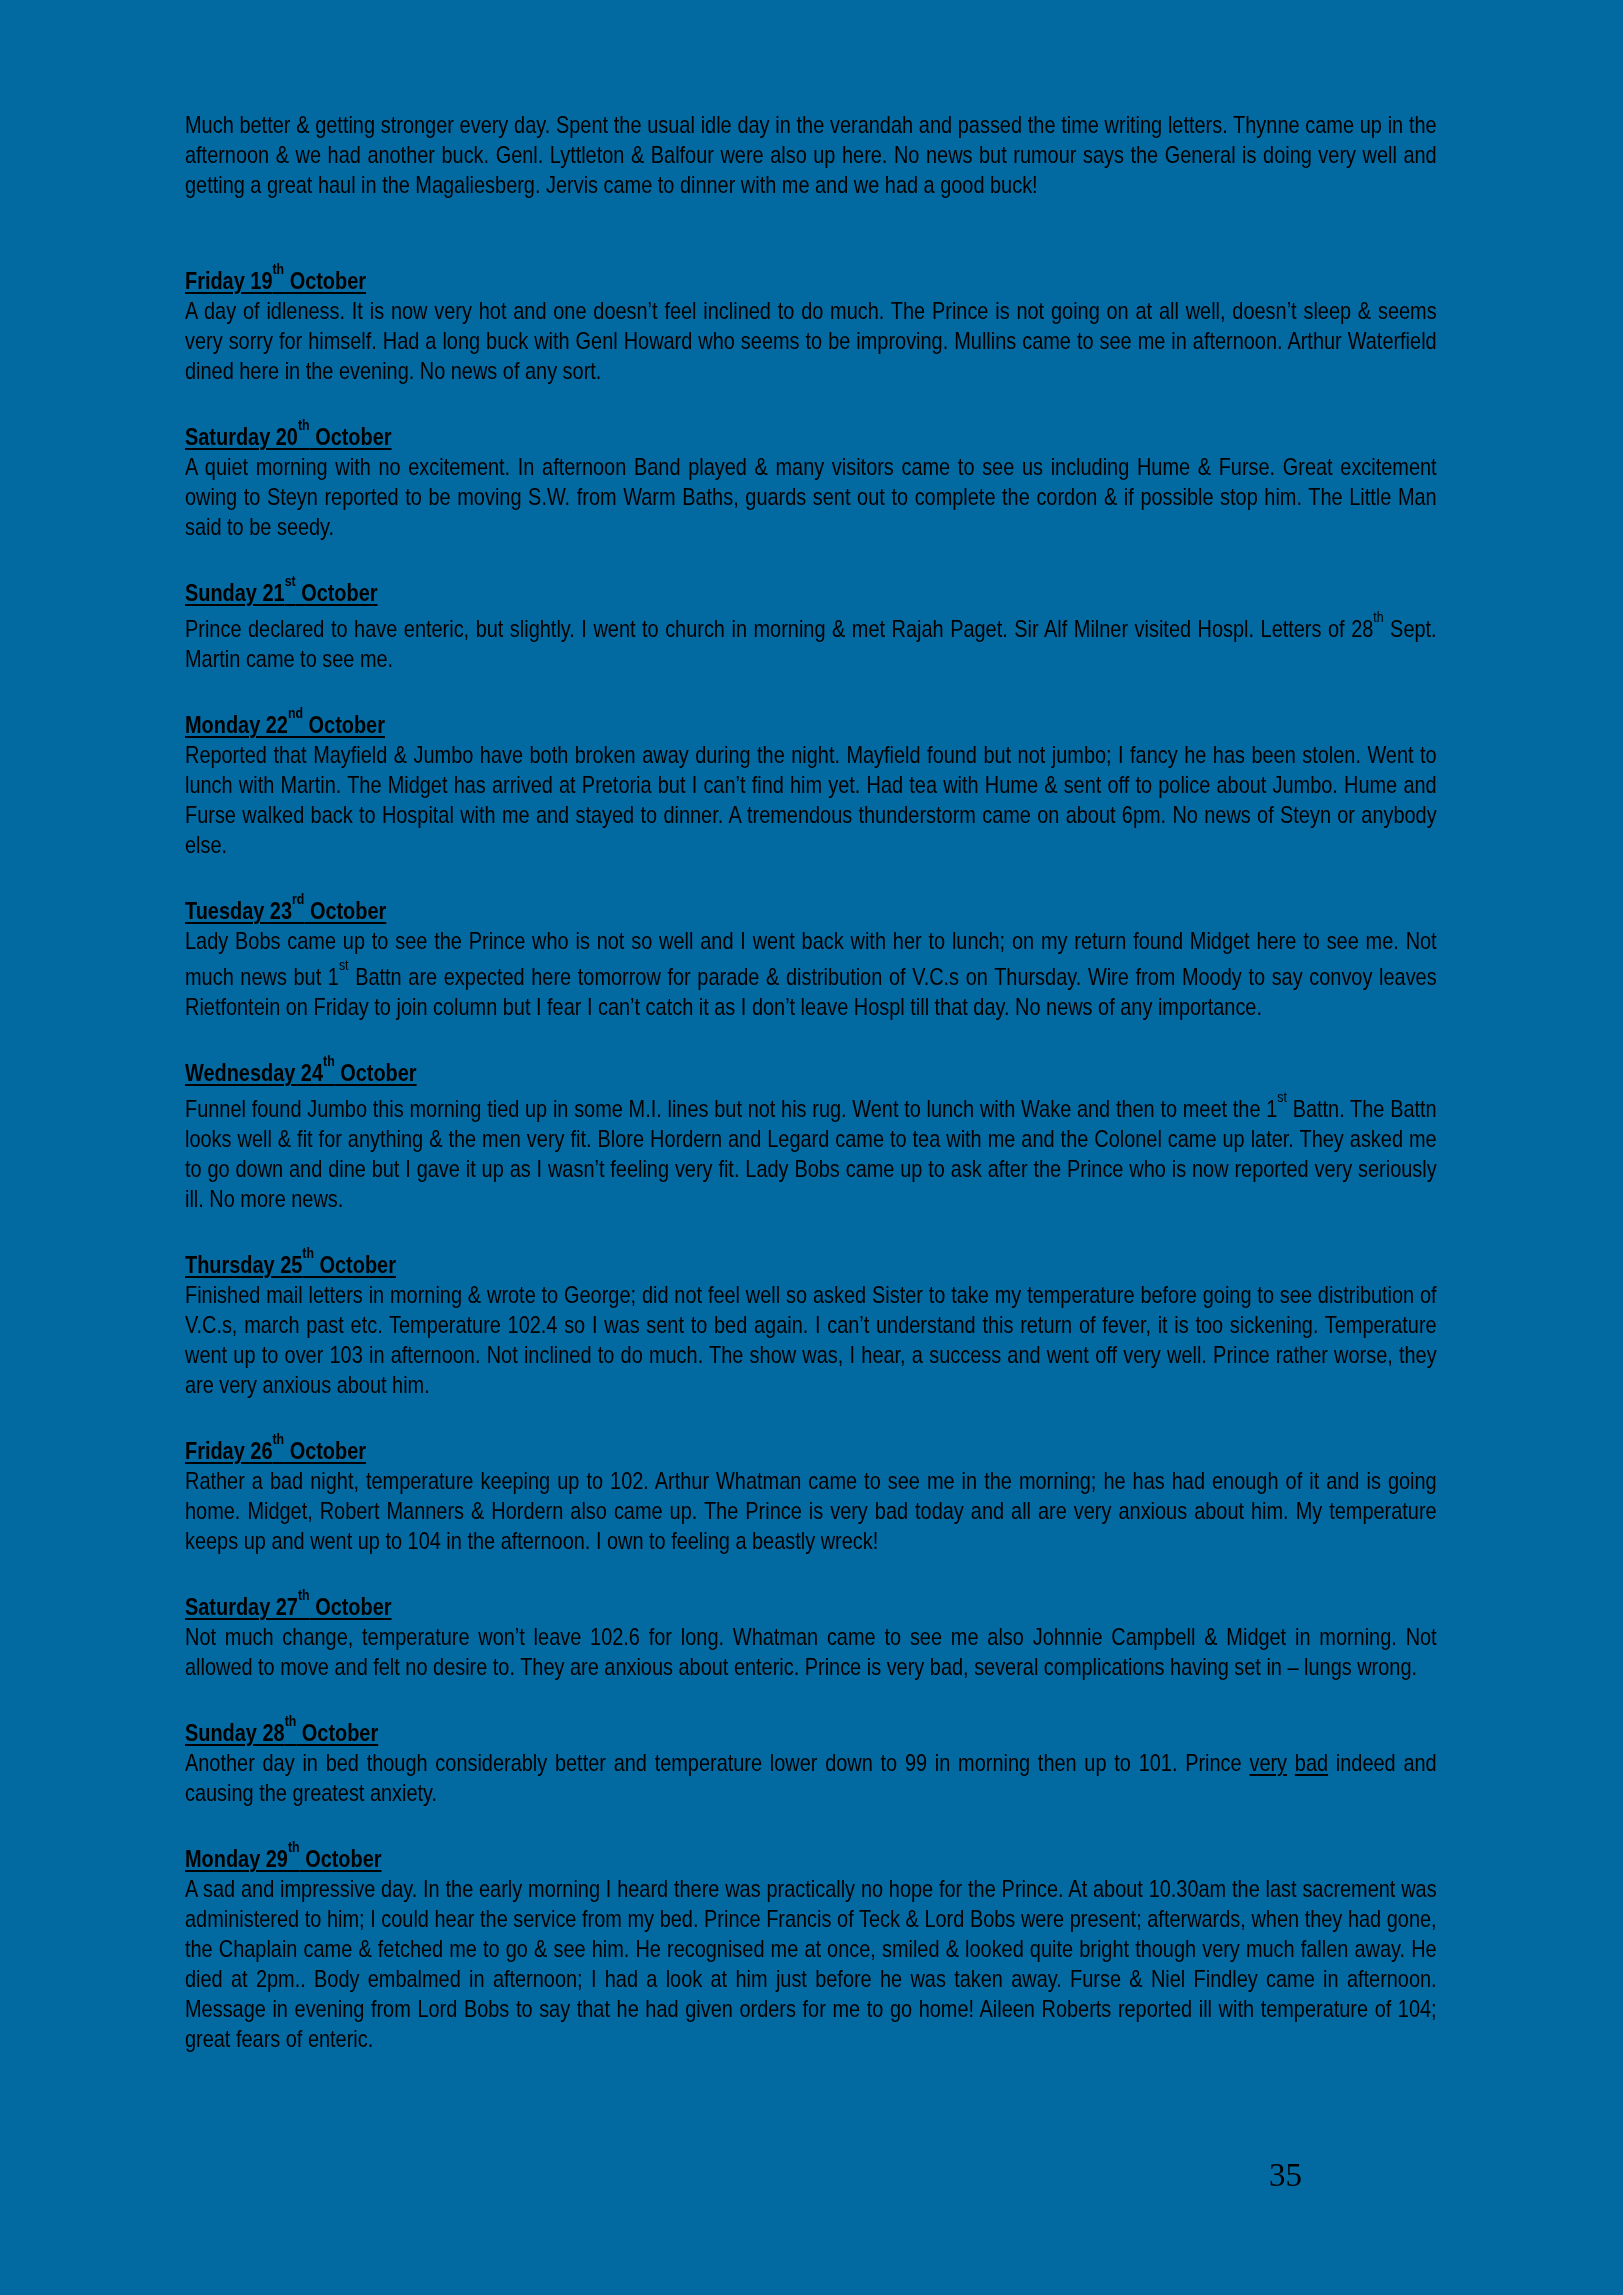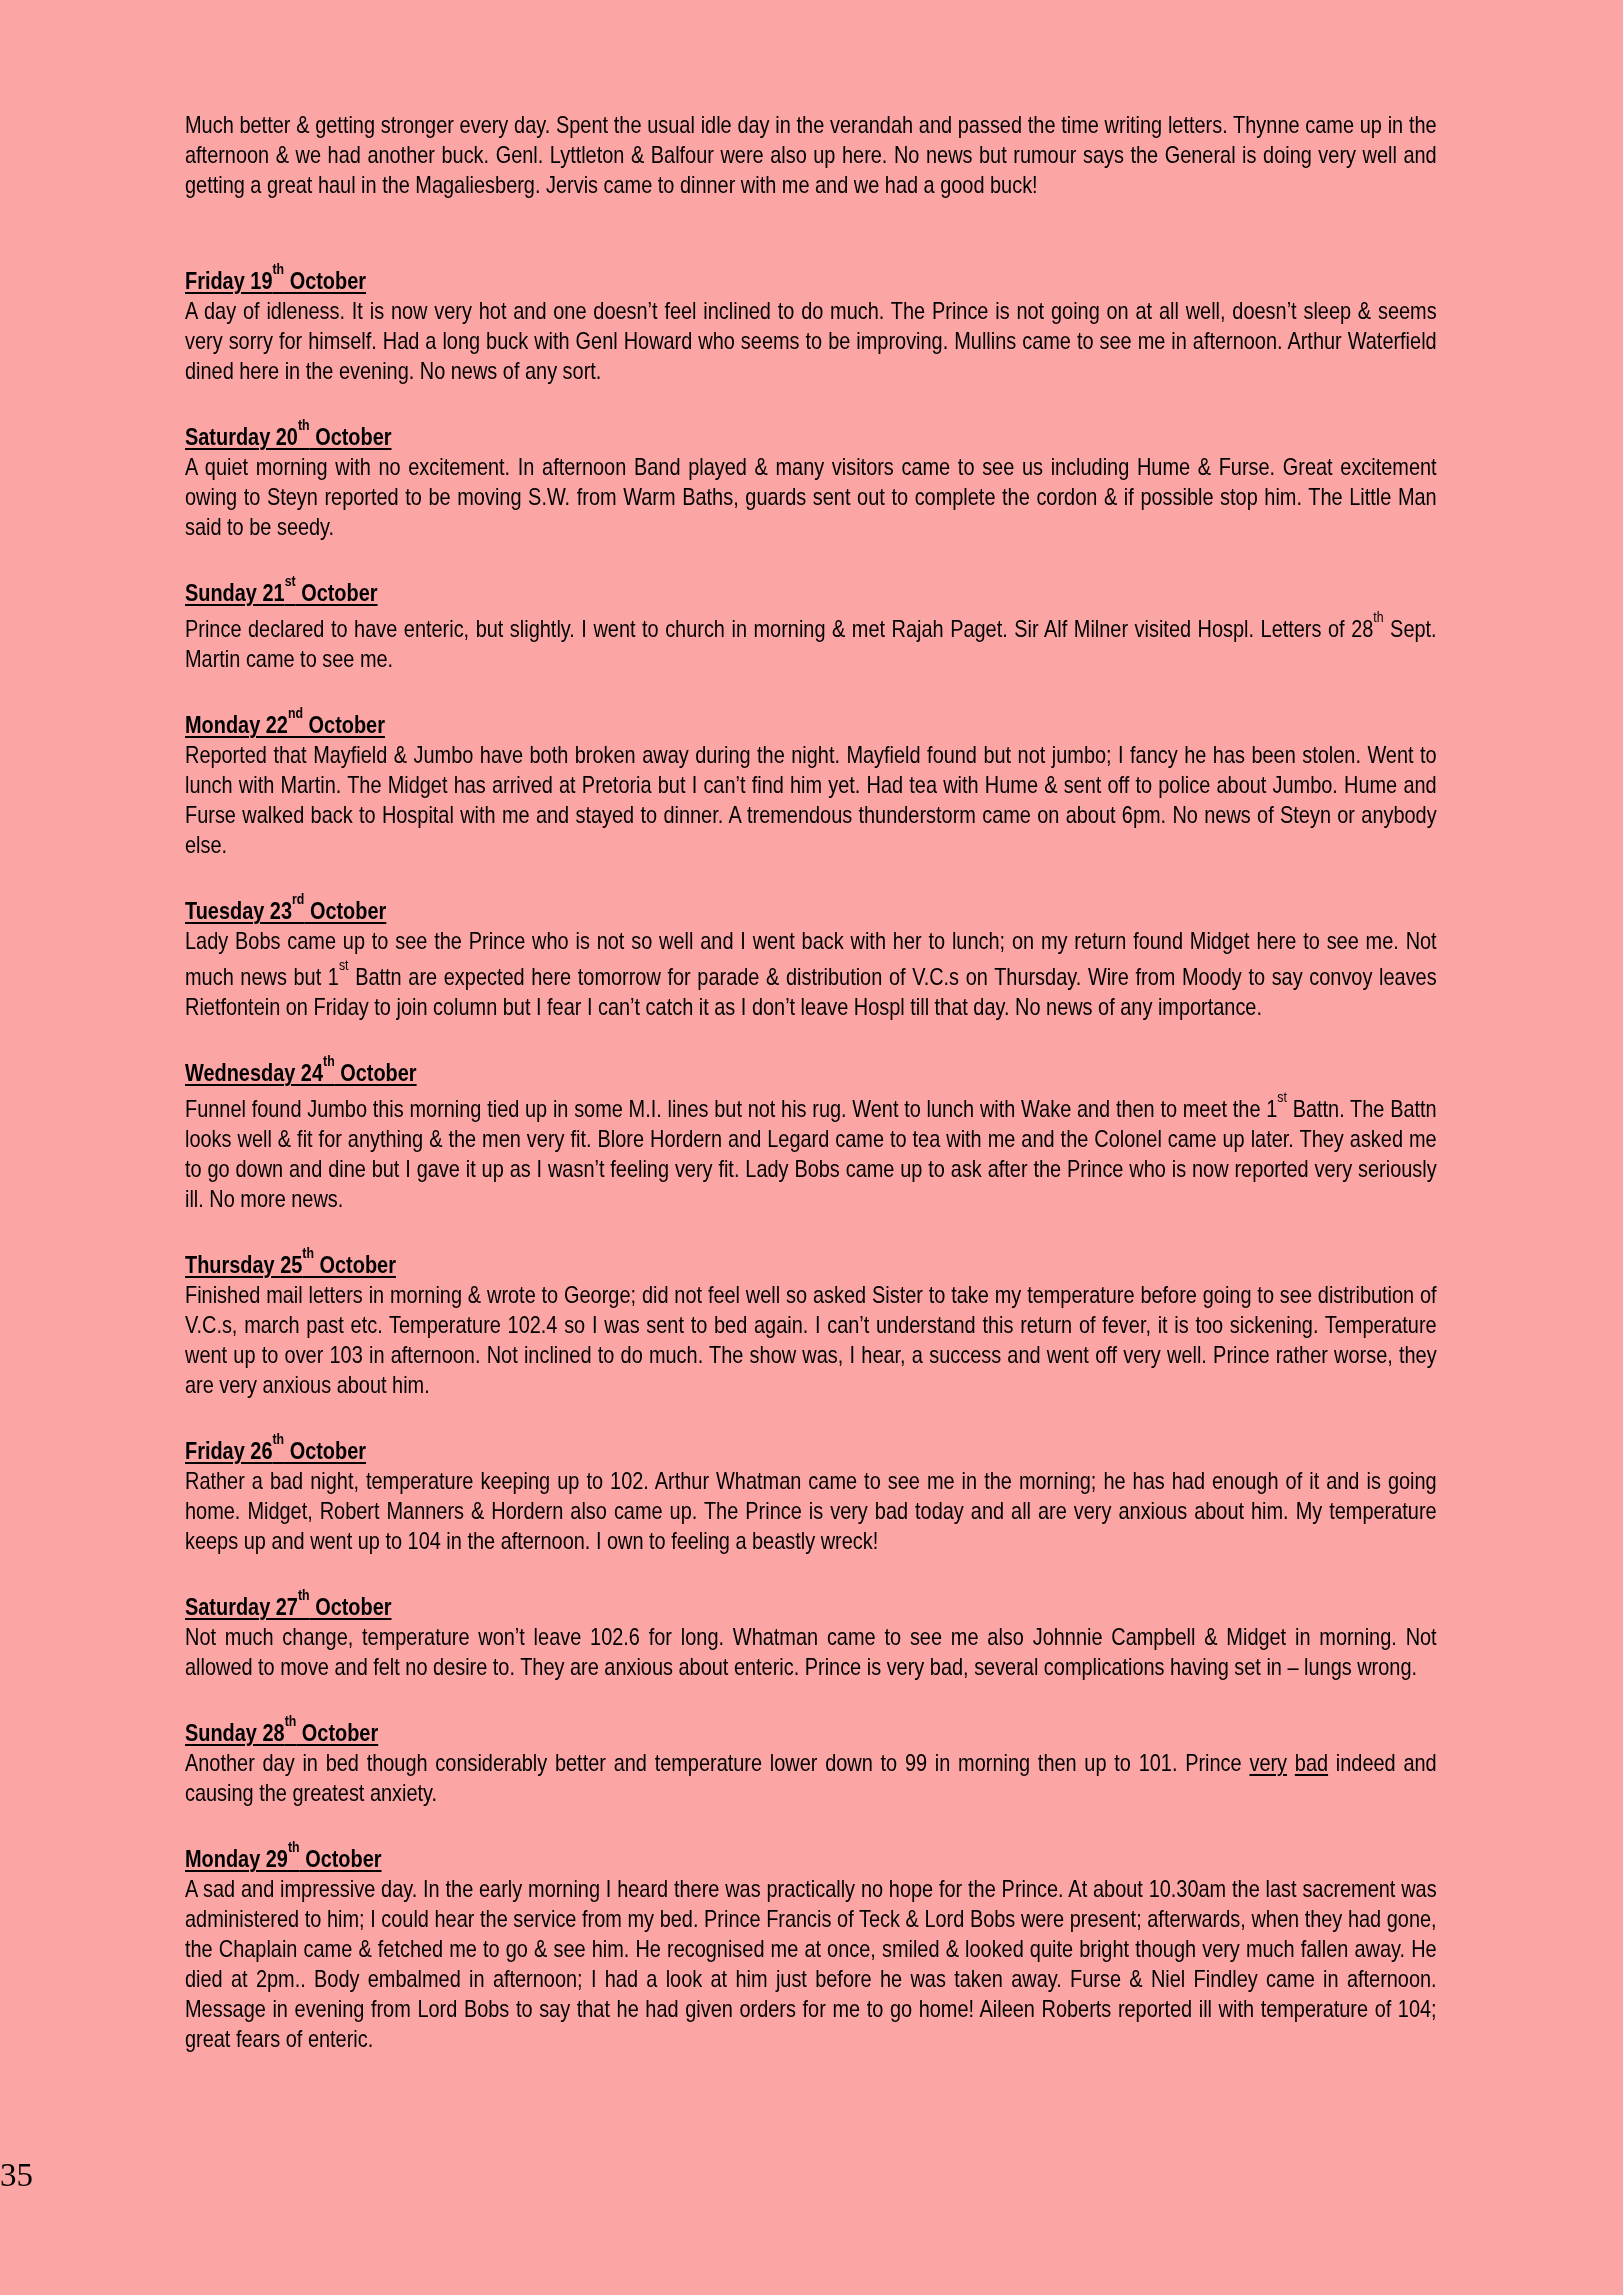--- a/index.html
+++ b/index.html
@@ -8,21 +8,21 @@
     height: 2295px;
     background: #ffffff;
     position: relative;
     overflow: hidden;
     font-family: "Liberation Sans", sans-serif;
     color: #000000;
   }
   .sheet {
     position: absolute;
     inset: 0;
-    background: #fca5a5;
+    background: #0369a1;
   }
   
   .text-block {
     position: absolute;
     left: 185px;
     top: 110px;
     width: 1508px;
     transform: scaleX(0.83);
     transform-origin: 0 0;
     font-size: 24px;
@@ -47,21 +47,21 @@
   .u-run {
     text-decoration: underline;
     text-decoration-thickness: 1.6px;
     text-underline-offset: 2.6px;
   }
   .page-number {
     position: absolute;
     left: 0;
     top: 2157px;
     width: 1302px;
-    text-align: left;
+    text-align: right;
     font-family: "Liberation Serif", serif;
     font-size: 33px;
     line-height: 1.1;
     color: #000000;
   }
 </style>
 </head>
 <body>
 
 <main class="sheet">

